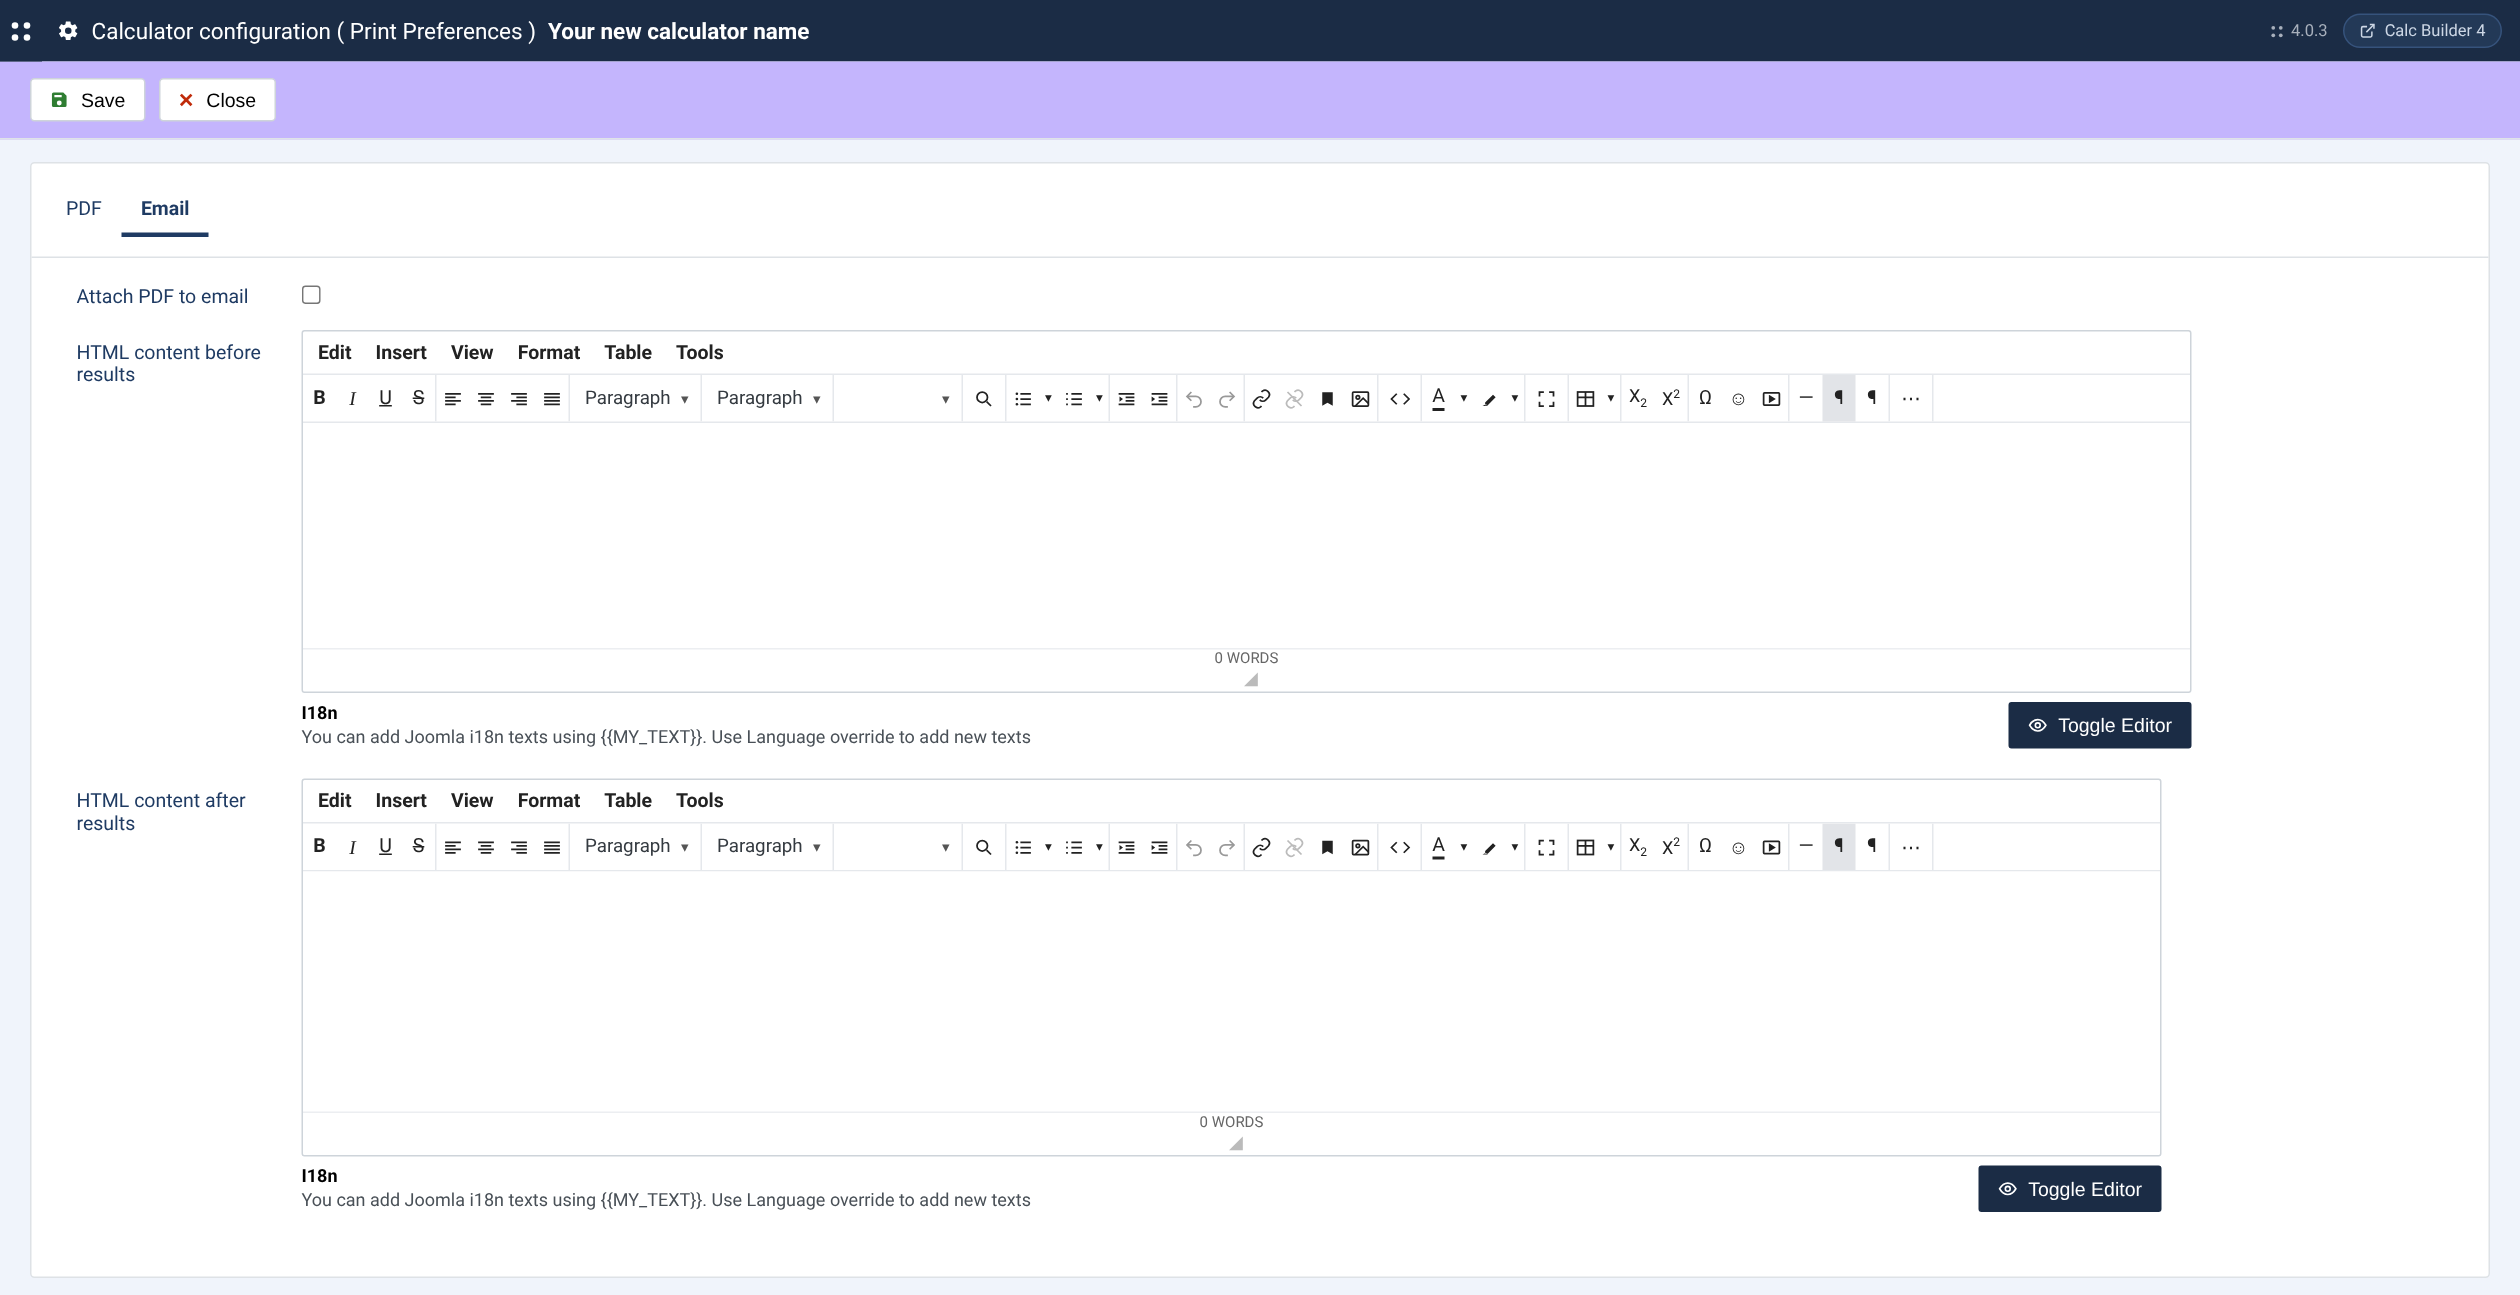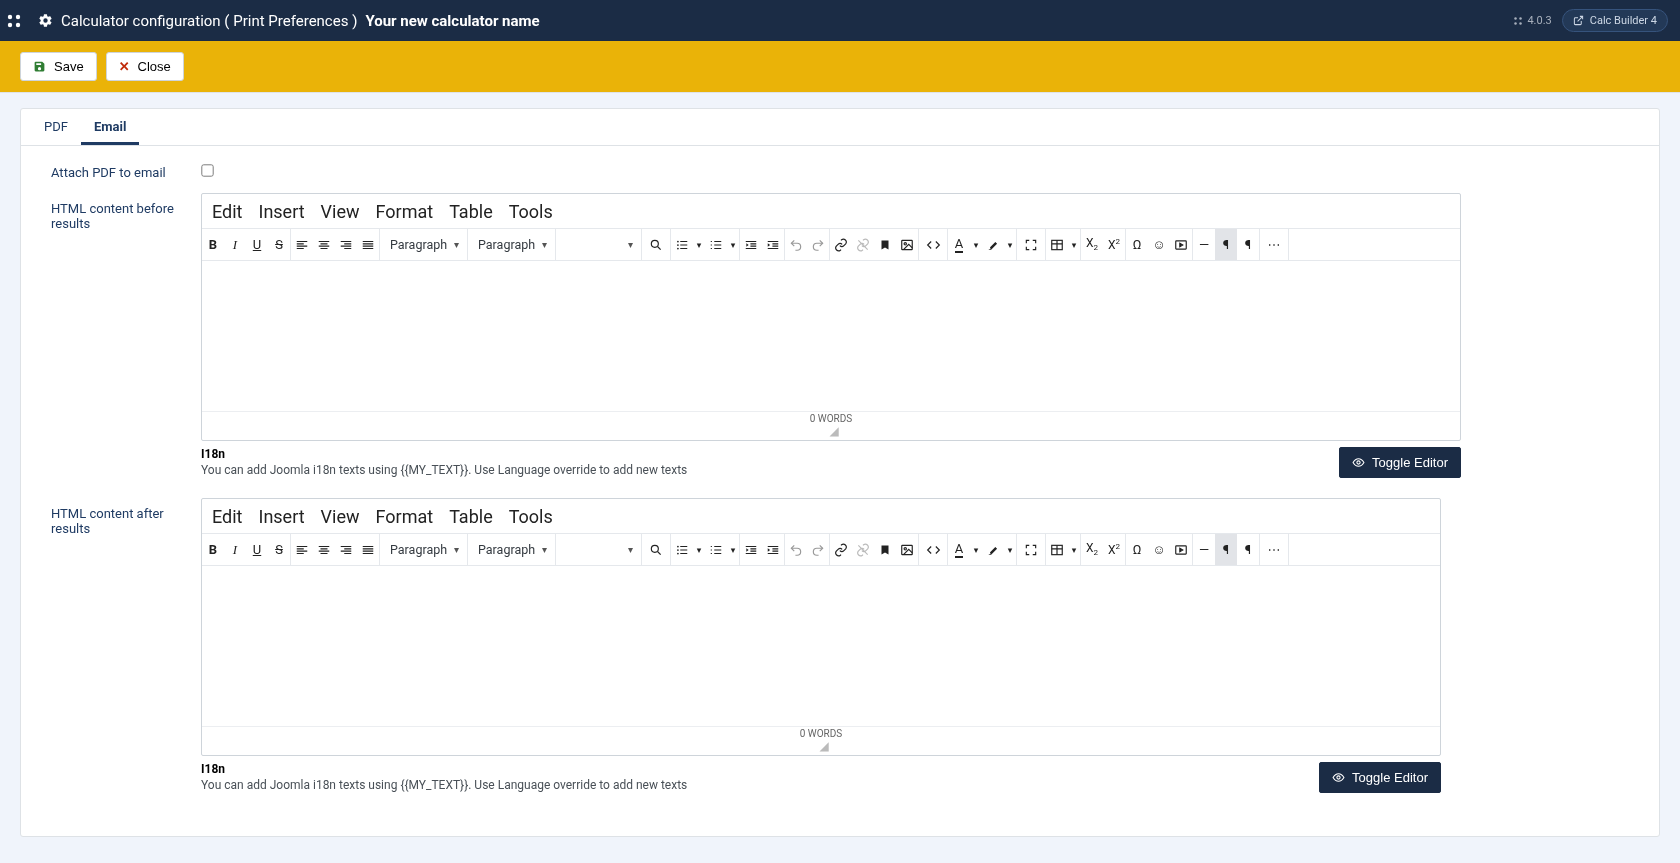--- a/index.html
+++ b/index.html
@@ -8,45 +8,45 @@
 
 .topbar { background:#1b2c45; color:#fff; height:41px; display:flex; align-items:center; padding:0 12px 0 0; }
 .topbar .joomla-logo { width:28px; height:41px; display:flex; align-items:center; justify-content:center; background:#1b2c45; }
 .topbar .title { display:flex; align-items:center; gap:8px; padding-left:10px; font-size:15px; }
 .topbar .title .bold { font-weight:700; }
 .topbar .spacer { flex:1; }
 .topbar .version { color:#a8b0bc; font-size:11px; display:flex; align-items:center; gap:4px; margin-right:10px; }
 .topbar .badge-btn { background:#233957; color:#cdd7e5; border:1px solid #36537c; border-radius:13px; padding:4px 10px; font-size:11px; display:flex; align-items:center; gap:6px; cursor:pointer; }
 
 
-.toolbar { background:#eab308; border-bottom:1px solid #dfe3e8; padding:11px 20px; display:flex; gap:9px; }
+.toolbar { background:#c4b5fd; border-bottom:1px solid #dfe3e8; padding:11px 20px; display:flex; gap:9px; }
 .btn { border:1px solid #ced4da; background:#fff; border-radius:3px; padding:6px 12px; font-size:13px; display:inline-flex; align-items:center; gap:8px; cursor:pointer; }
 .ic-save { color:#2f7d32; }
 .ic-close { color:#c02b0a; font-weight:bold; }
 
 
 .page { padding:15px 20px; }
 .card { background:#fff; border:1px solid #dee2e6; border-radius:3px; }
 
 
-.tabs { display:flex; border-bottom:1px solid #dee2e6; padding:0 10px; }
+.tabs { display:flex; border-bottom:1px solid #dee2e6; padding:13px 10px; }
 .tab { padding:10px 13px 8px; color:#1f3b63; font-size:13px; cursor:pointer; border-bottom:3px solid transparent; }
 .tab.active { font-weight:700; border-bottom-color:#1f3b63; }
 
 
 .form-body { padding:18px 30px 30px; }
 .row { display:flex; align-items:flex-start; margin-bottom:13px; }
 .row .lbl { width:150px; color:#1f3b63; font-size:13px; padding-top:1px; }
 .row .ctl { flex:1; }
 input[type=checkbox]{ transform:scale(.95); }
 
 
 .editor-row .lbl { padding-top:8px; }
 .editor-wrap { border:1px solid #ced4da; border-radius:2px; }
-.menubar { display:flex; gap:16px; padding:7px 10px 6px; border-bottom:1px solid #e5e8ec; font-size:18px; color:#222; }
+.menubar { display:flex; gap:16px; padding:7px 10px 6px; border-bottom:1px solid #e5e8ec; font-size:13px; color:#222;font-weight:bold; }
 .menubar span { cursor:pointer; }
 .tb { display:flex; flex-wrap:nowrap; align-items:center; border-bottom:1px solid #e5e8ec; height:32px; overflow:hidden; }
 .tb .grp { display:flex; align-items:center; border-right:1px solid #e5e8ec; height:100%; }
 .tb .ib { width:22px; height:32px; display:flex; align-items:center; justify-content:center; color:#222; cursor:pointer; font-size:13px; }
 .tb .ib.wider{width:28px;}
 .tb .ib.active{ background:#e2e4e8;}
 .tb .sel { display:flex; align-items:center; justify-content:space-between; padding:0 8px 0 10px; height:100%; font-size:12.5px; cursor:pointer; border-right:1px solid #e5e8ec; }
 .tb .sel .chev { font-size:10px; color:#555; }
 .tb .selw1{ width:88px;}
 .tb .selw2{ width:88px;}

